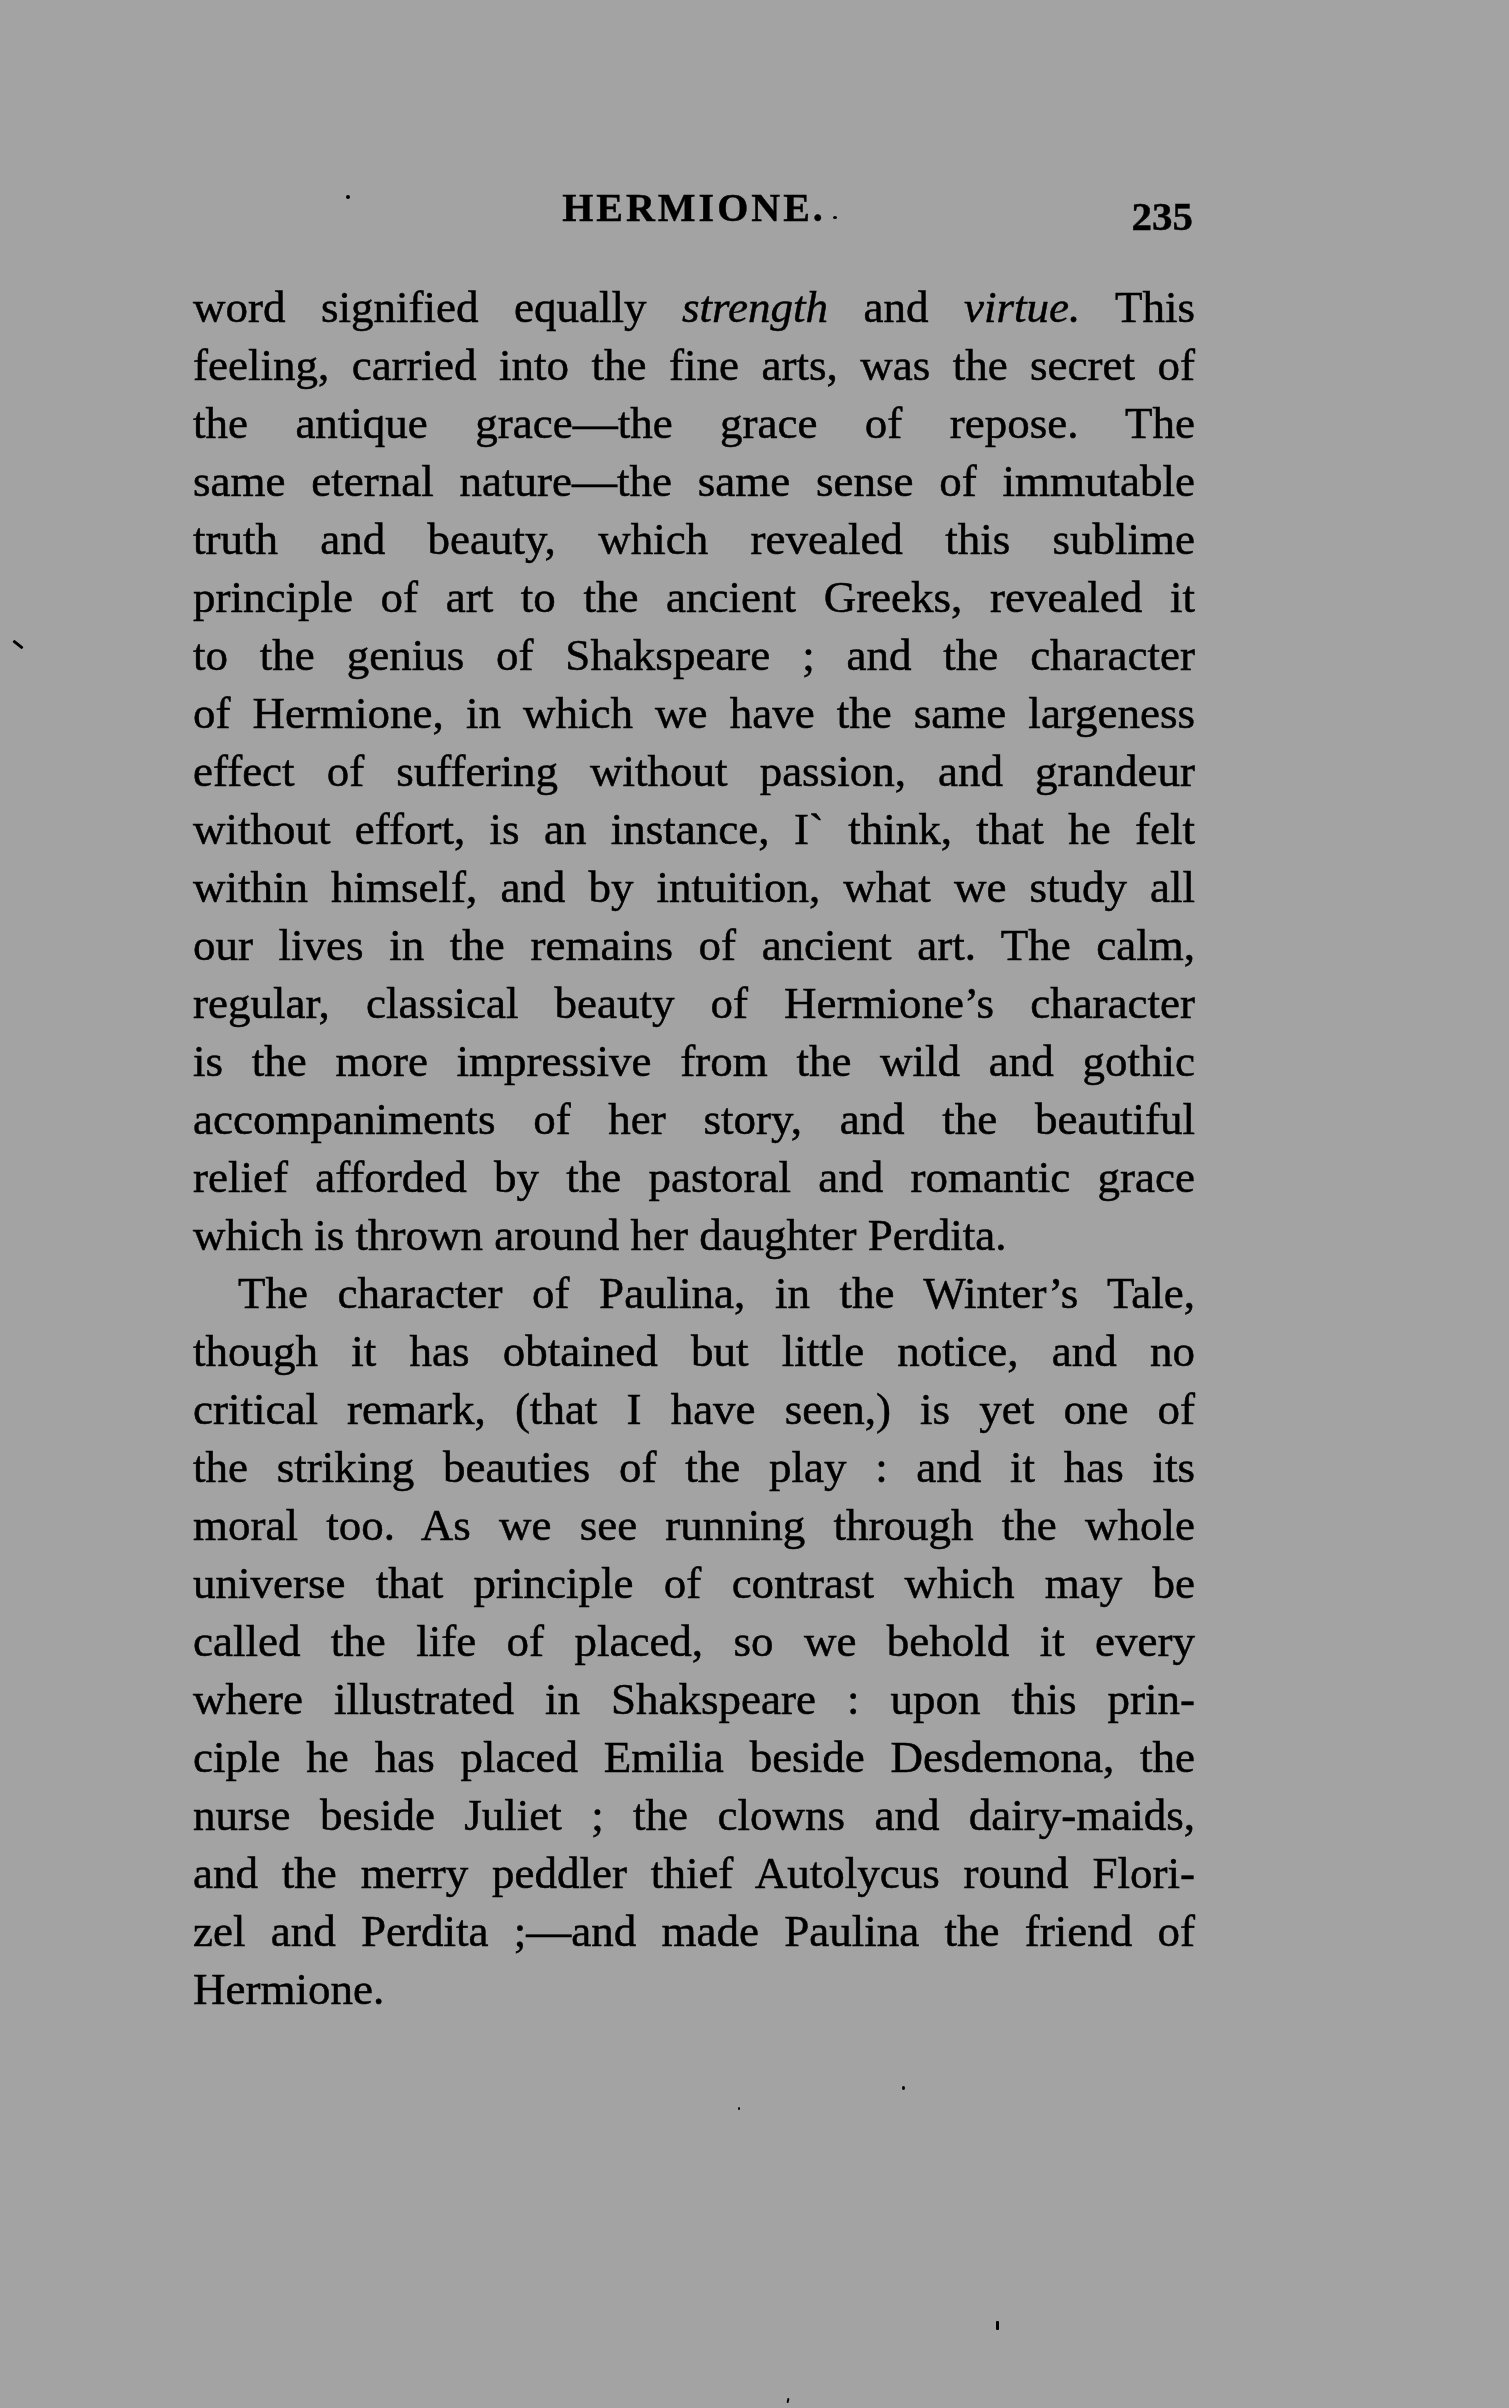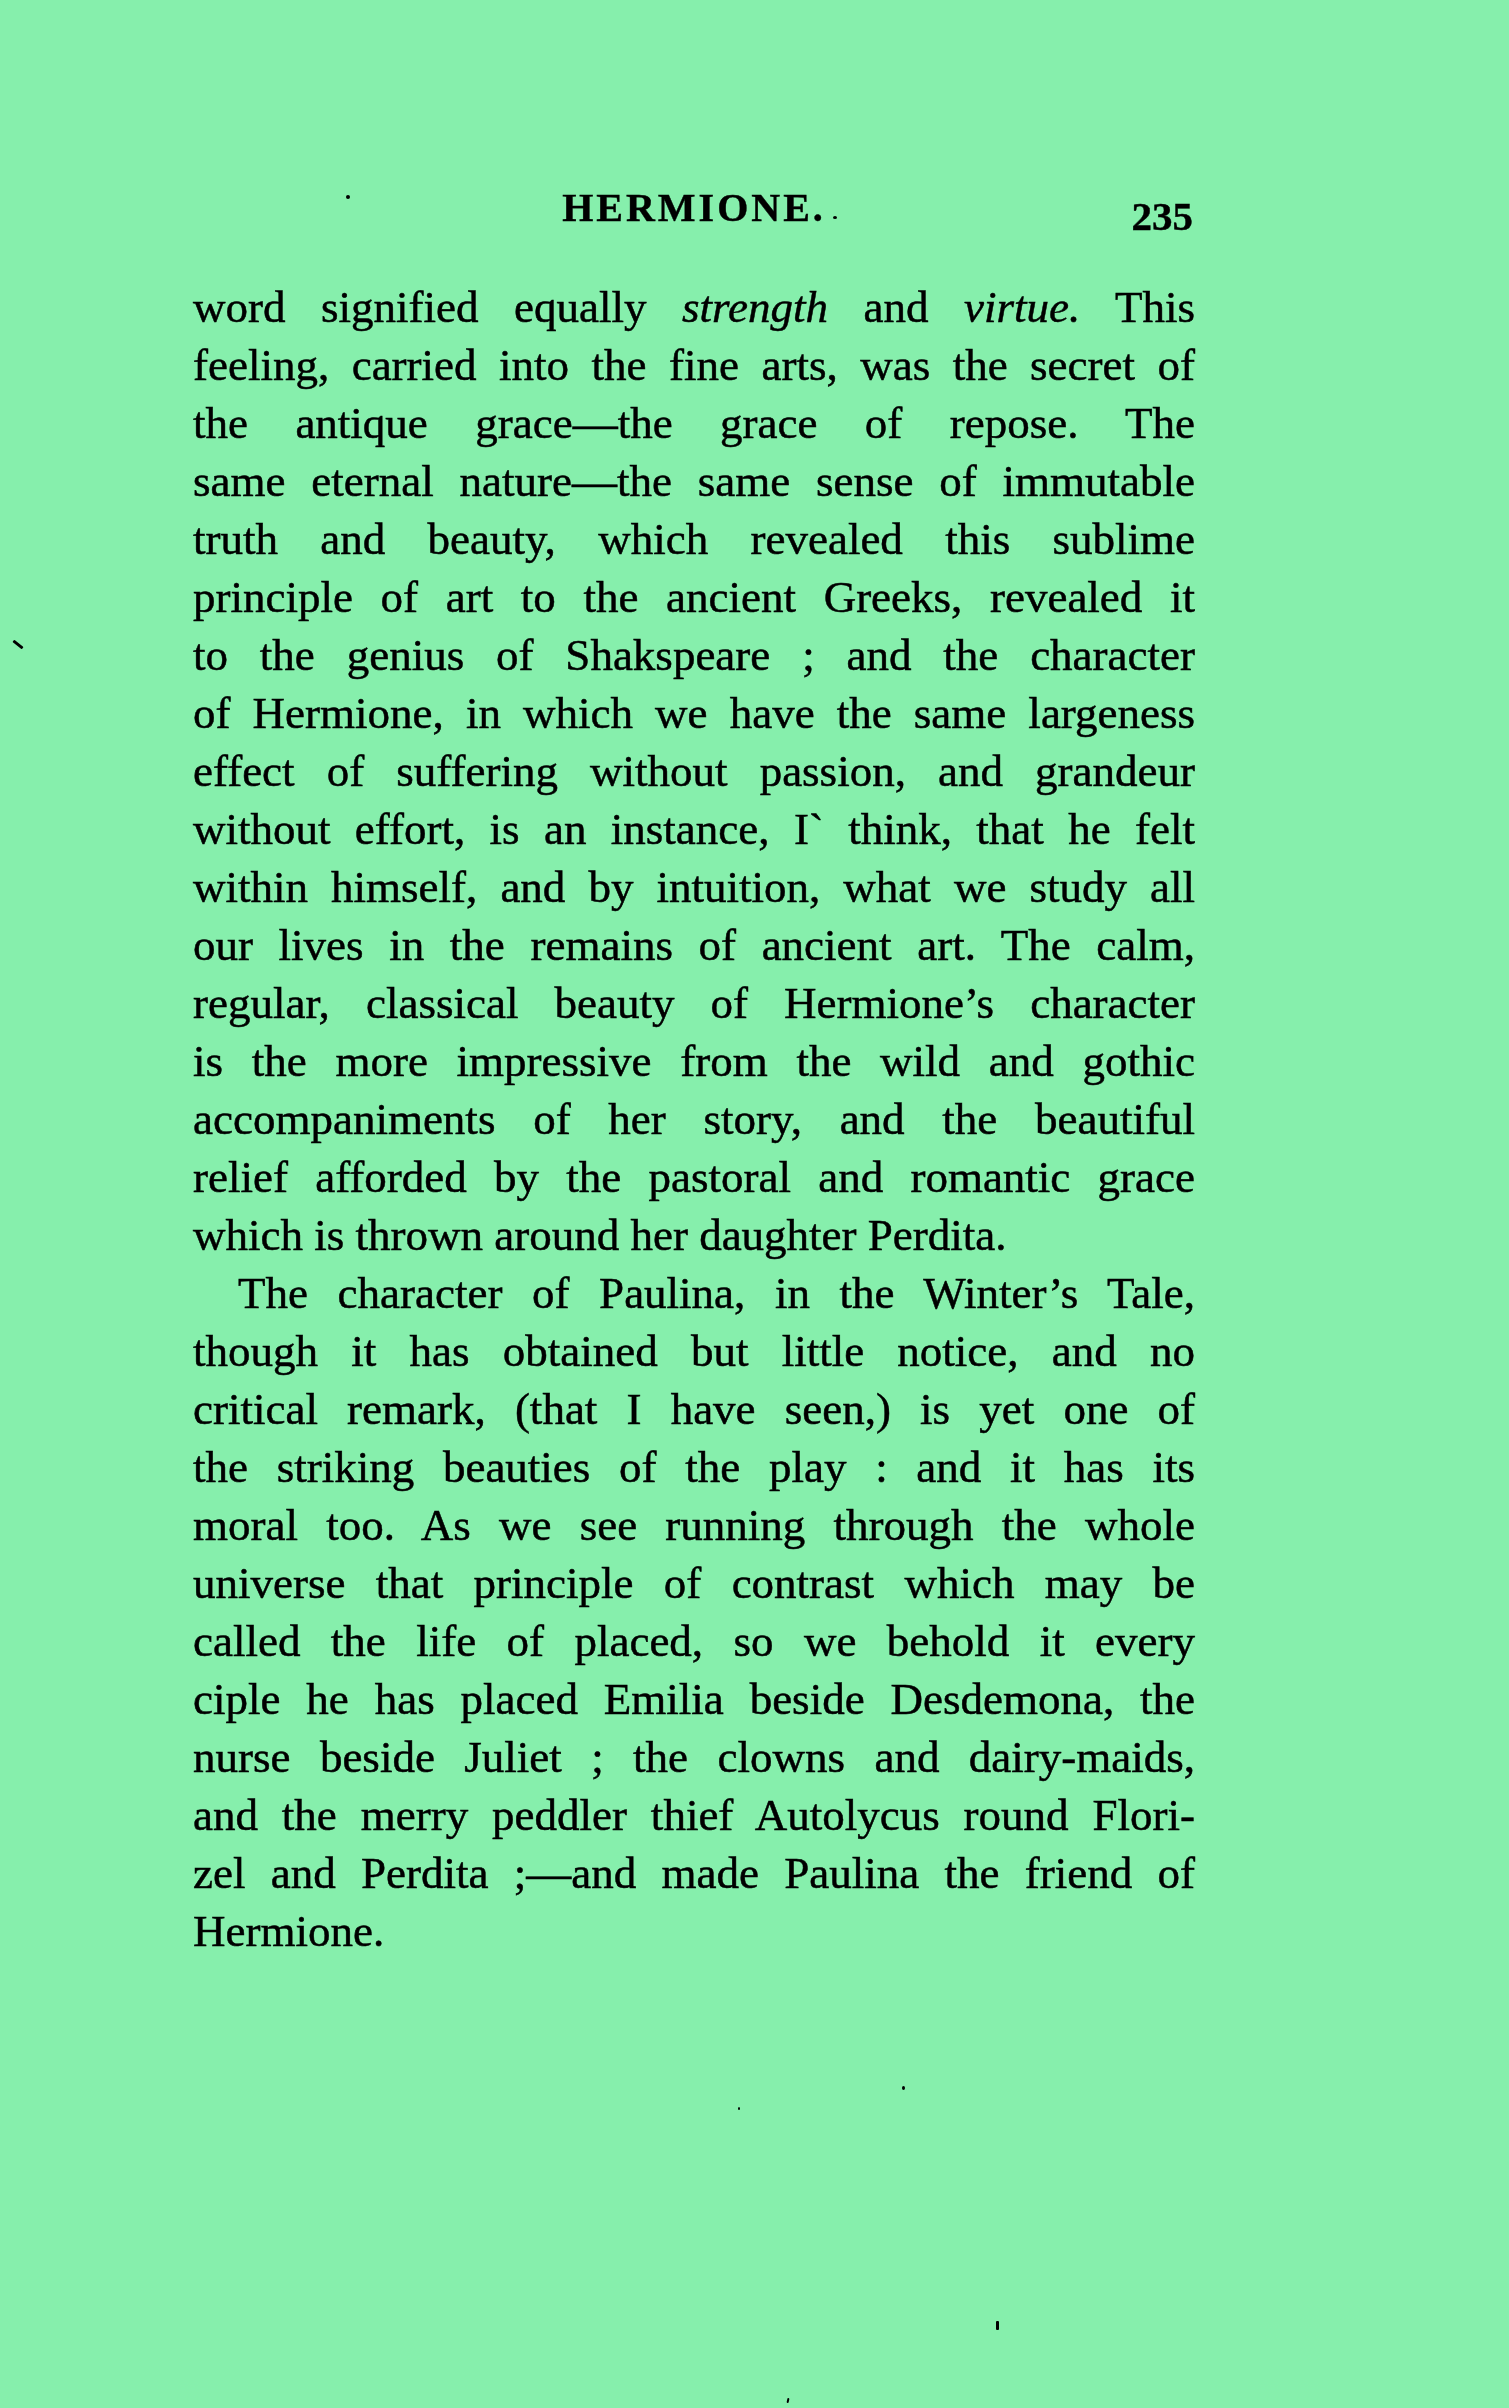--- a/index.html
+++ b/index.html
@@ -1,19 +1,19 @@
 <!DOCTYPE html>
 <html><head>
 <meta charset="utf-8">
 <style>
   html,body{margin:0;padding:0;background:#e8e8e8;}
   .page{
     position:relative;
     width:1510px;height:2409px;
-    background:#86efac;
+    background:#a3a3a3;
     color:#000;
     font-family:"Liberation Serif","DejaVu Serif",serif;
     overflow:hidden;
   }
   .header-row{
     position:absolute;
     left:193px;top:184px;
     width:1002px;height:48px;
   }
   .page-title{
@@ -85,20 +85,21 @@
       <div class="line"><span>accompaniments of her story, and the beautiful</span></div>
       <div class="line"><span>relief afforded by the pastoral and romantic grace</span></div>
       <div class="line para-end"><span>which is thrown around her daughter Perdita.</span></div>
       <div class="line indent"><span>The character of Paulina, in the Winter’s Tale,</span></div>
       <div class="line"><span>though it has obtained but little notice, and no</span></div>
       <div class="line"><span>critical remark, (that I have seen,) is yet one of</span></div>
       <div class="line"><span>the striking beauties of the play : and it has its</span></div>
       <div class="line"><span>moral too. As we see running through the whole</span></div>
       <div class="line"><span>universe that principle of contrast which may be</span></div>
       <div class="line"><span>called the life of placed, so we behold it every</span></div>
+      <div class="line"><span>where illustrated in Shakspeare : upon this prin-</span></div>
       <div class="line"><span>ciple he has placed Emilia beside Desdemona, the</span></div>
       <div class="line"><span>nurse beside Juliet ; the clowns and dairy-maids,</span></div>
       <div class="line"><span>and the merry peddler thief Autolycus round Flori-</span></div>
       <div class="line"><span>zel and Perdita ;—and made Paulina the friend of</span></div>
       <div class="line para-end"><span>Hermione.</span></div>
     </div>
 
   <div id="specks">
       <div class="speck" style="left: 346px; top: 195px; width: 4px; height: 4px;"></div>
       <div class="speck" style="left: 833px; top: 216px; width: 4px; height: 3px;"></div>

